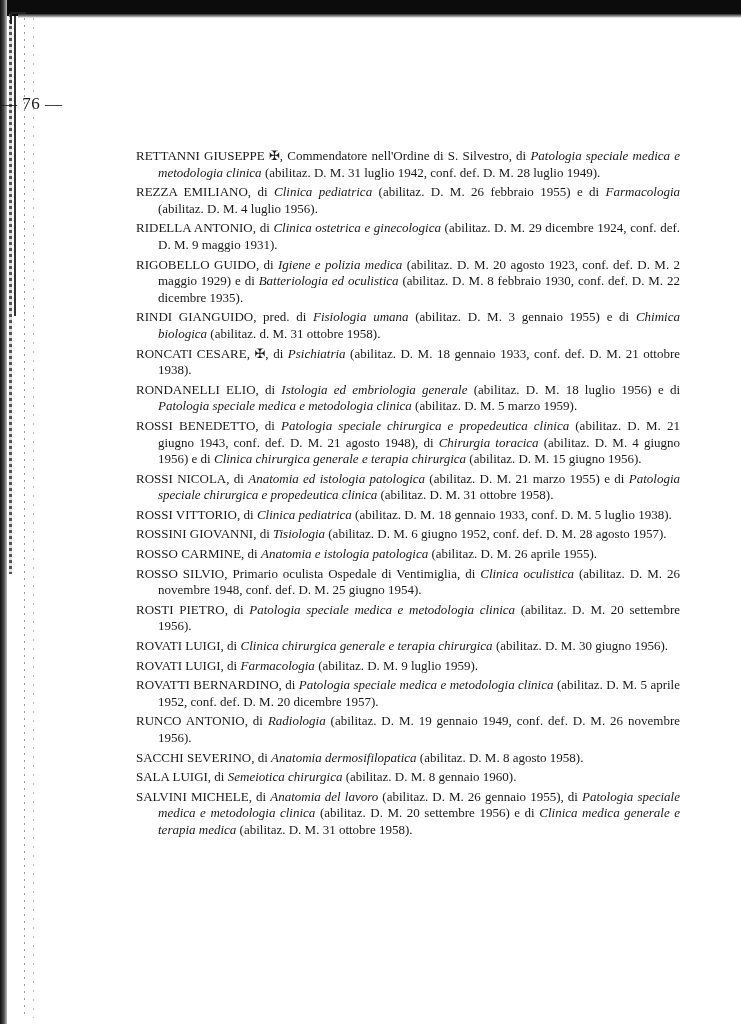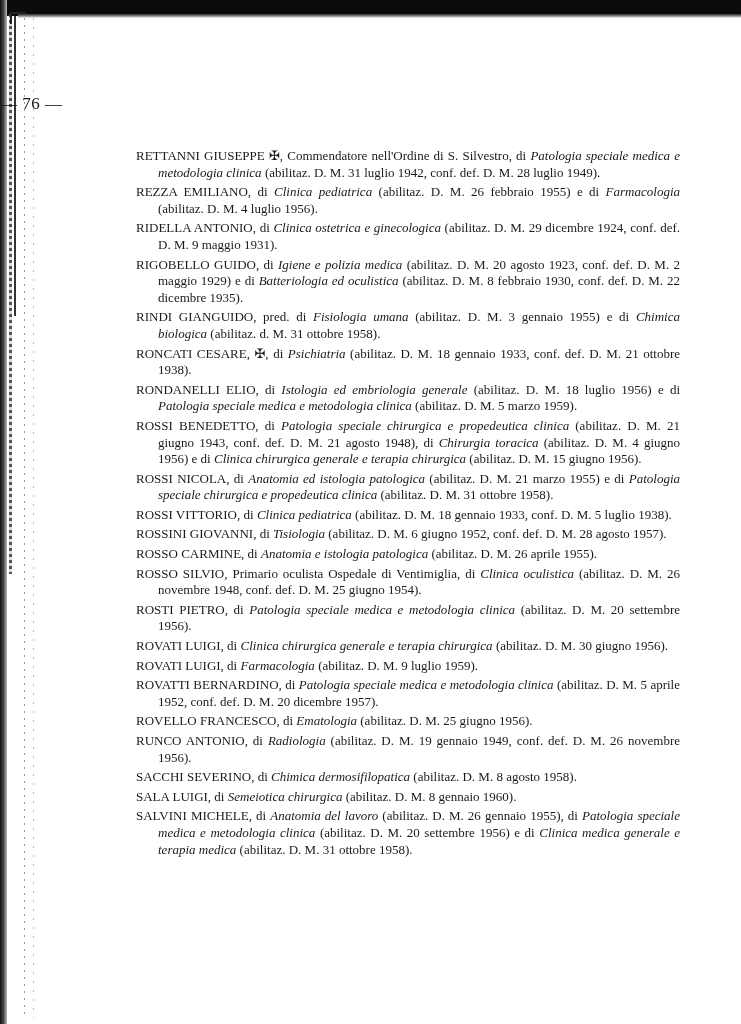--- a/index.html
+++ b/index.html
@@ -81,18 +81,17 @@
     <div class="entry"><span>ROSSI BENEDETTO, di </span><i>Patologia speciale chirurgica e propedeutica clinica</i><span> (abilitaz. D. M. 21 giugno 1943, conf. def. D. M. 21 agosto 1948), di </span><i>Chirurgia toracica</i><span> (abilitaz. D. M. 4 giugno 1956) e di </span><i>Clinica chirurgica generale e terapia chirurgica</i><span> (abilitaz. D. M. 15 giugno 1956).</span></div>
     <div class="entry"><span>ROSSI NICOLA, di </span><i>Anatomia ed istologia patologica</i><span> (abilitaz. D. M. 21 marzo 1955) e di </span><i>Patologia speciale chirurgica e propedeutica clinica</i><span> (abilitaz. D. M. 31 ottobre 1958).</span></div>
     <div class="entry"><span>ROSSI VITTORIO, di </span><i>Clinica pediatrica</i><span> (abilitaz. D. M. 18 gennaio 1933, conf. D. M. 5 luglio 1938).</span></div>
     <div class="entry"><span>ROSSINI GIOVANNI, di </span><i>Tisiologia</i><span> (abilitaz. D. M. 6 giugno 1952, conf. def. D. M. 28 agosto 1957).</span></div>
     <div class="entry"><span>ROSSO CARMINE, di </span><i>Anatomia e istologia patologica</i><span> (abilitaz. D. M. 26 aprile 1955).</span></div>
     <div class="entry"><span>ROSSO SILVIO, Primario oculista Ospedale di Ventimiglia, di </span><i>Clinica oculistica</i><span> (abilitaz. D. M. 26 novembre 1948, conf. def. D. M. 25 giugno 1954).</span></div>
     <div class="entry"><span>ROSTI PIETRO, di </span><i>Patologia speciale medica e metodologia clinica</i><span> (abilitaz. D. M. 20 settembre 1956).</span></div>
     <div class="entry"><span>ROVATI LUIGI, di </span><i>Clinica chirurgica generale e terapia chirurgica</i><span> (abilitaz. D. M. 30 giugno 1956).</span></div>
     <div class="entry"><span>ROVATI LUIGI, di </span><i>Farmacologia</i><span> (abilitaz. D. M. 9 luglio 1959).</span></div>
     <div class="entry"><span>ROVATTI BERNARDINO, di </span><i>Patologia speciale medica e metodologia clinica</i><span> (abilitaz. D. M. 5 aprile 1952, conf. def. D. M. 20 dicembre 1957).</span></div>
-    <div class="entry"><span>ROVELLO FRANCESCO, di </span><i>Ematologia</i><span> (abilitaz. D. M. 25 giugno 1956).</span></div>
     <div class="entry"><span>RUNCO ANTONIO, di </span><i>Radiologia</i><span> (abilitaz. D. M. 19 gennaio 1949, conf. def. D. M. 26 novembre 1956).</span></div>
-    <div class="entry"><span>SACCHI SEVERINO, di </span><i>Chimica dermosifilopatica</i><span> (abilitaz. D. M. 8 agosto 1958).</span></div>
+    <div class="entry"><span>SACCHI SEVERINO, di </span><i>Anatomia dermosifilopatica</i><span> (abilitaz. D. M. 8 agosto 1958).</span></div>
     <div class="entry"><span>SALA LUIGI, di </span><i>Semeiotica chirurgica</i><span> (abilitaz. D. M. 8 gennaio 1960).</span></div>
     <div class="entry"><span>SALVINI MICHELE, di </span><i>Anatomia del lavoro</i><span> (abilitaz. D. M. 26 gennaio 1955), di </span><i>Patologia speciale medica e metodologia clinica</i><span> (abilitaz. D. M. 20 settembre 1956) e di </span><i>Clinica medica generale e terapia medica</i><span> (abilitaz. D. M. 31 ottobre 1958).</span></div>
   </div>
 
 </body></html>

